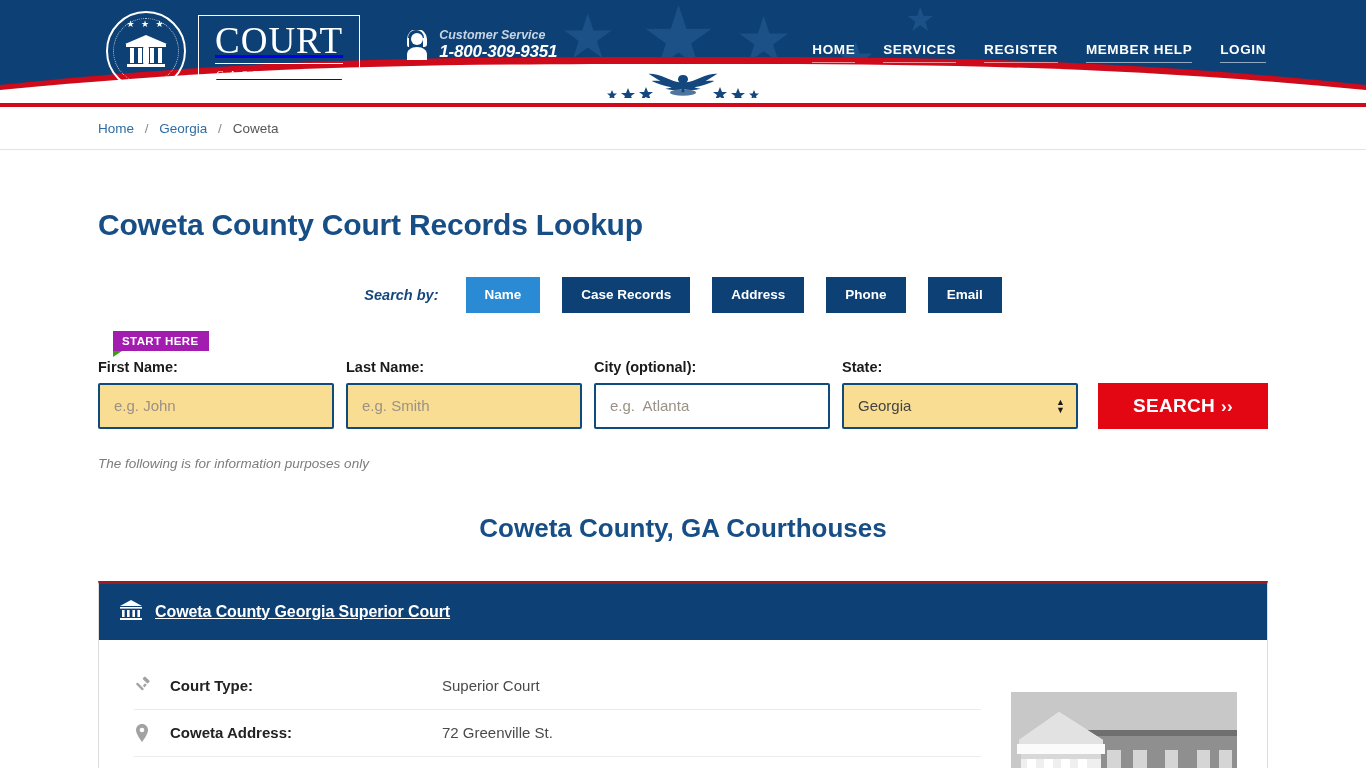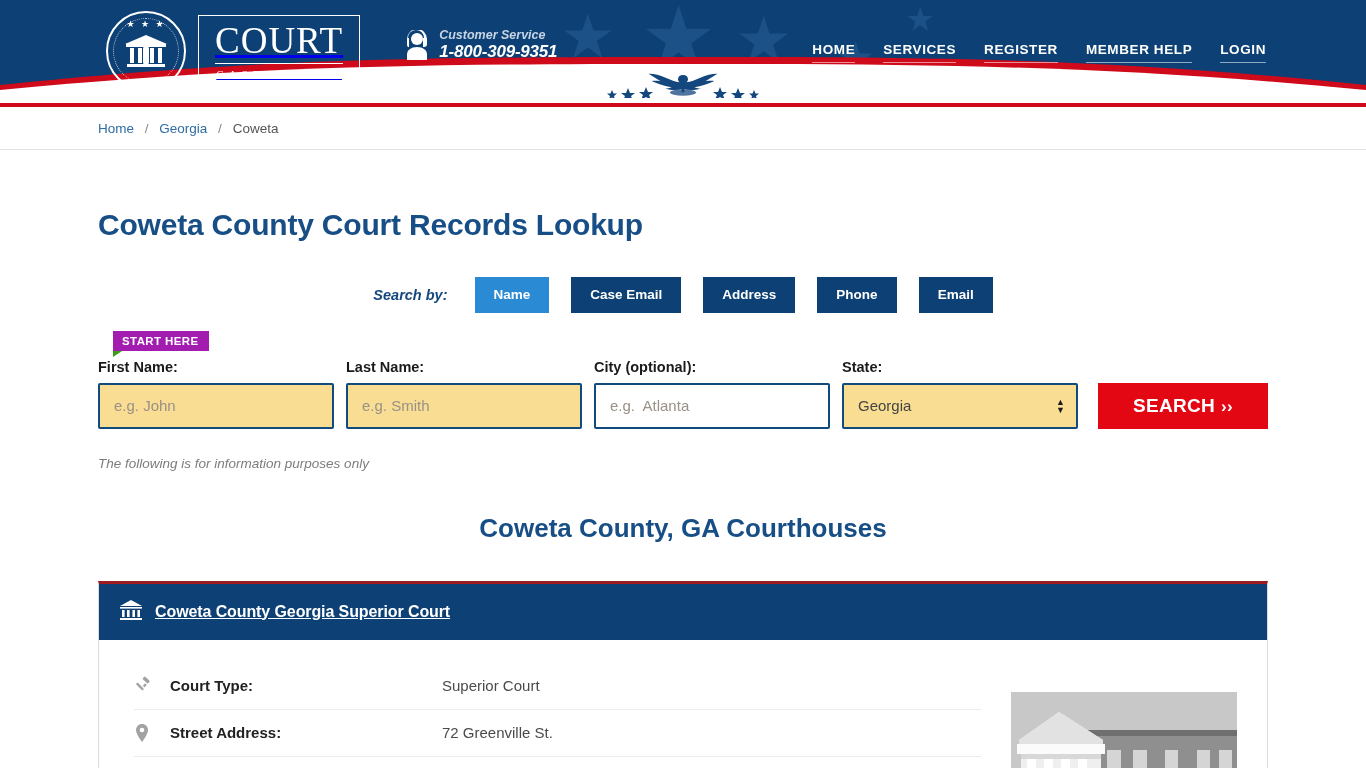--- a/index.html
+++ b/index.html
@@ -300,21 +300,21 @@
   </div>
 </div>
 
 <div class="wrap">
 
   <h1 class="page-title">Coweta County Court Records Lookup</h1>
 
   <div class="searchby-row">
     <span class="searchby-label">Search by:</span>
     <button class="tab active">Name</button>
-    <button class="tab">Case Email</button>
+    <button class="tab">Case Records</button>
     <button class="tab">Address</button>
     <button class="tab">Phone</button>
     <button class="tab">Email</button>
   </div>
 
   <div class="form-area">
     <div class="start-here">START HERE</div>
 
     <div class="fields">
       <div class="field f-first yellow">
@@ -385,21 +385,21 @@
           <span class="rval">Superior Court</span>
         </div>
 
         <div class="row">
           <span class="ricon">
             <svg viewBox="0 0 16 18" width="16" height="18" aria-hidden="true">
               <path d="M8 0C4.7 0 2 2.7 2 6c0 4.4 6 12 6 12s6-7.6 6-12c0-3.3-2.7-6-6-6z" fill="#a2a2a2"></path>
               <circle cx="8" cy="6" r="2.3" fill="#ffffff"></circle>
             </svg>
           </span>
-          <span class="rlabel">Street Address:</span>
+          <span class="rlabel">Coweta Address:</span>
           <span class="rval">72 Greenville St.</span>
         </div>
 
         <div class="row">
           
           
           
         </div>
 
       </div>

